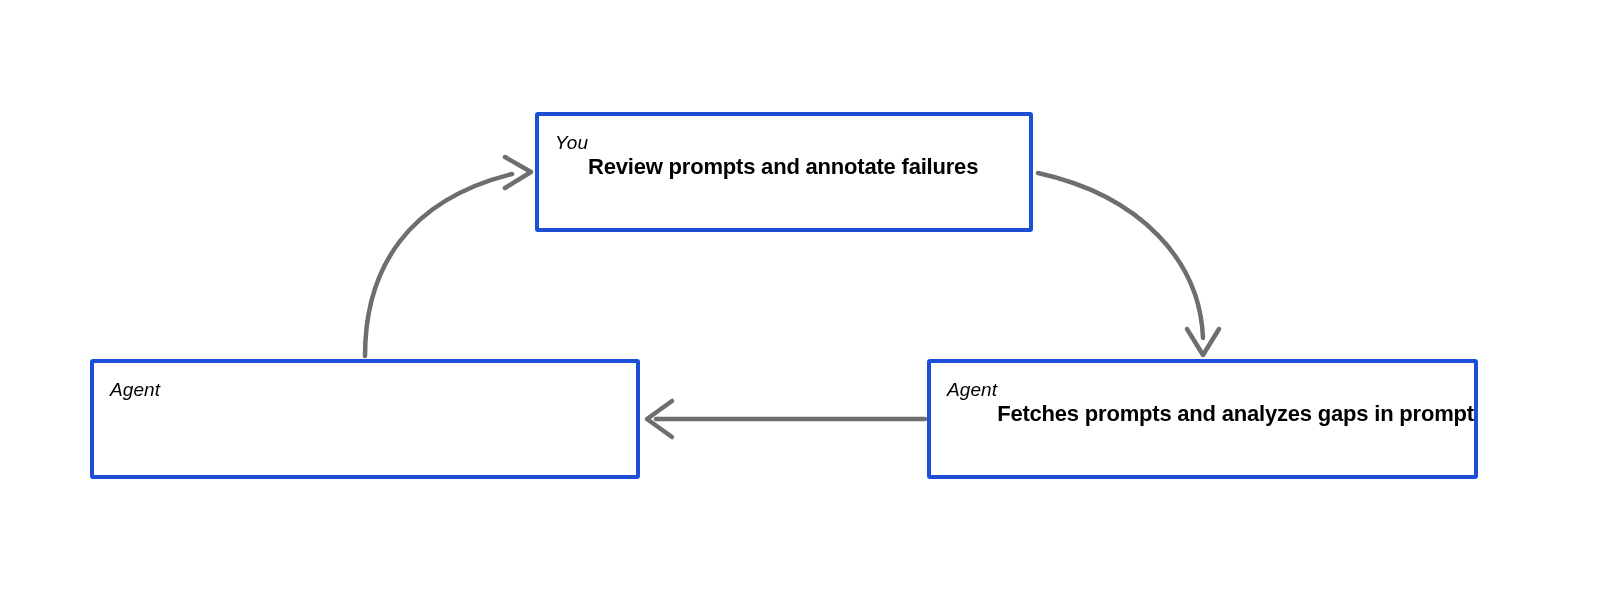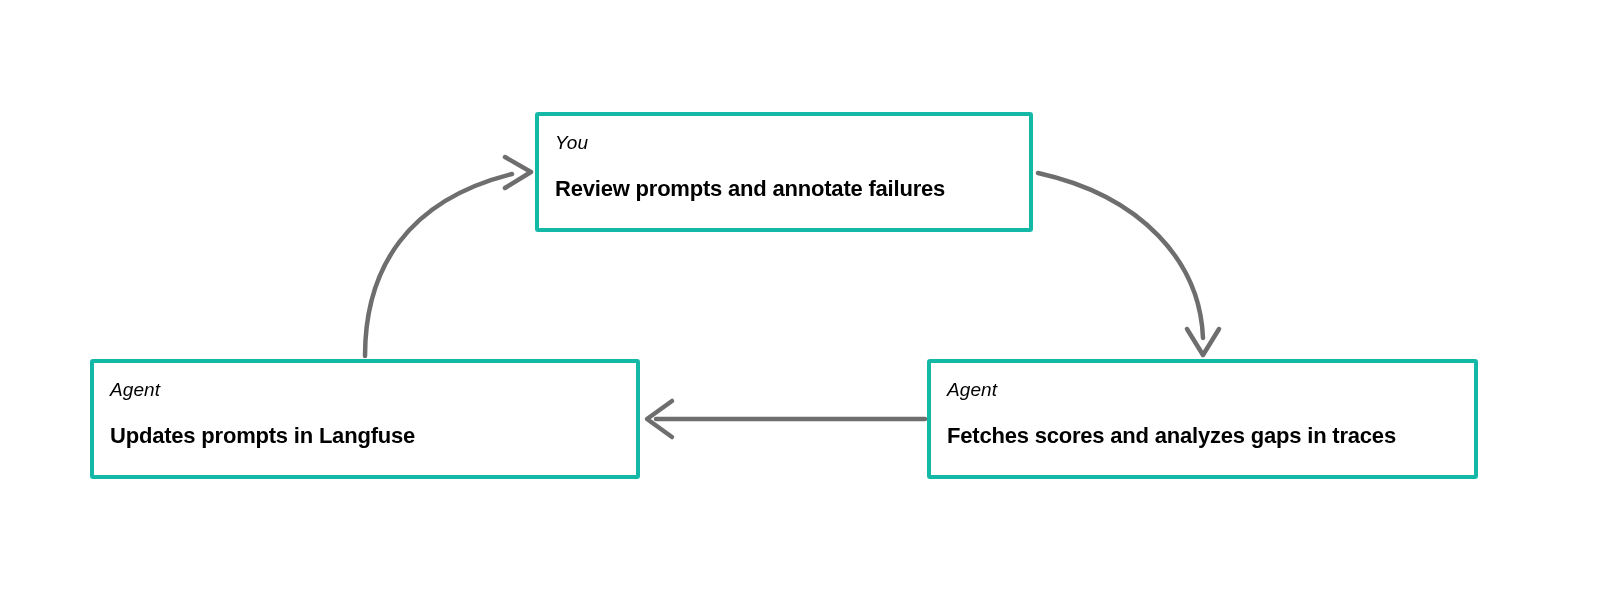--- a/index.html
+++ b/index.html
@@ -24,25 +24,25 @@
     left: 0;
     top: 0;
     width: 1600px;
     height: 603px;
     pointer-events: none;
   }
   .node {
     position: absolute;
     box-sizing: border-box;
     background: #ffffff;
-    border: 4px solid #14b8a6;
+    border: 4px solid #1d4ed8;
     border-radius: 3px;
     padding: 16px 16px 14px 16px;
     display: flex;
-    flex-direction: column;
+    flex-direction: row;
     justify-content: flex-start;
   }
   .node-role {
     font-style: italic;
     font-size: 19px;
     line-height: 22px;
     color: #000000;
     letter-spacing: 0.1px;
   }
   .node-title {
@@ -98,21 +98,20 @@
     </g>
   </svg>
 
   <div class="node" id="node-you">
     <div class="node-role">You</div>
     <div class="node-title">Review prompts and annotate failures</div>
   </div>
 
   <div class="node" id="node-update">
     <div class="node-role">Agent</div>
-    <div class="node-title">Updates prompts in Langfuse</div>
   </div>
 
   <div class="node" id="node-fetch">
     <div class="node-role">Agent</div>
-    <div class="node-title">Fetches scores and analyzes gaps in traces</div>
+    <div class="node-title">Fetches prompts and analyzes gaps in prompt</div>
   </div>
 
 </div>
 
 </body></html>

